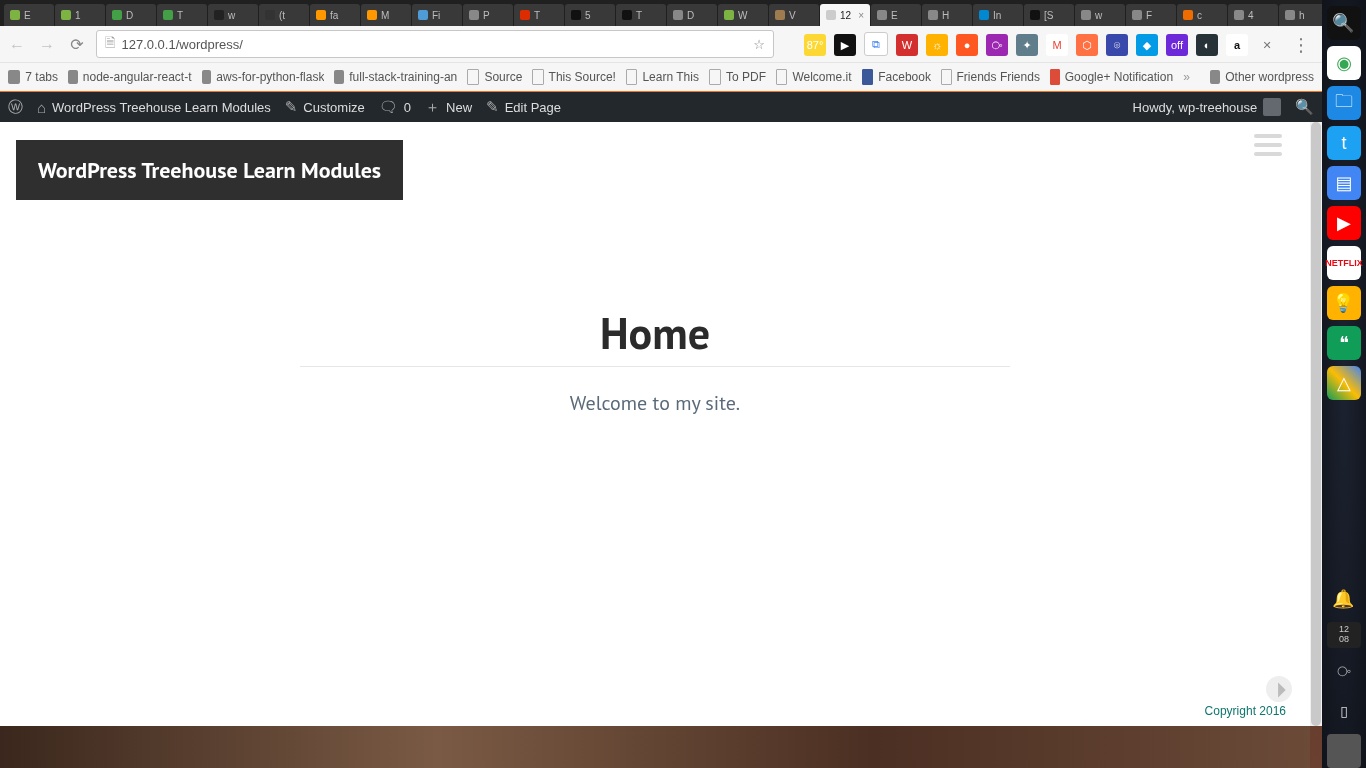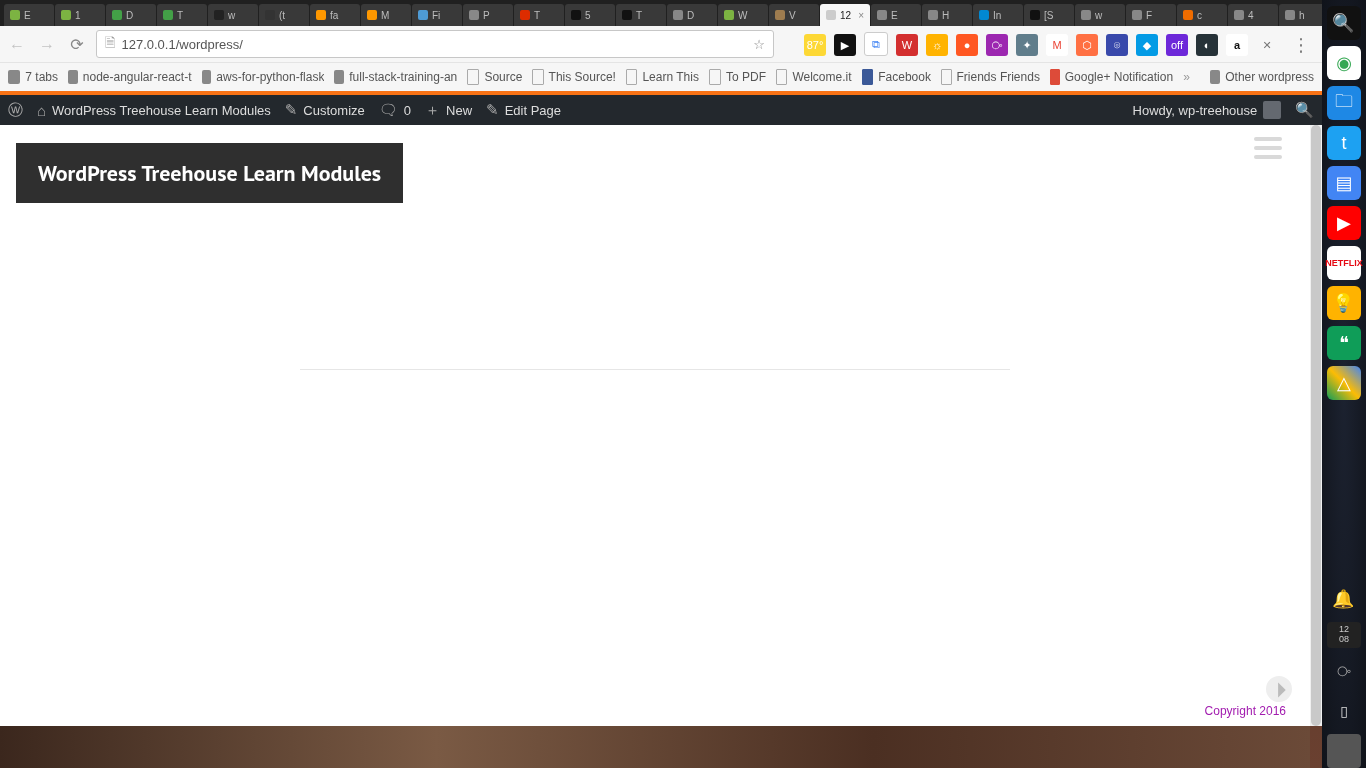--- a/index.html
+++ b/index.html
@@ -16,42 +16,42 @@
 .tab.active{background:#f6f6f6;color:#222}
 .tab .dot{width:10px;height:10px;border-radius:2px;background:#888;flex:0 0 auto}
 .omnibar{height:36px;background:#f6f6f6;display:flex;align-items:center;gap:8px;padding:0 6px}
 .navbtn{width:22px;height:22px;display:flex;align-items:center;justify-content:center;color:#888;cursor:pointer;border-radius:50%}
 .navbtn.dis{color:#c3c3c3;cursor:default}
 .urlbox{flex:0 0 660px;height:26px;border:1px solid #c7c7c7;border-radius:3px;background:#fff;display:flex;align-items:center;padding:0 8px;gap:6px;color:#555;font-size:13px}
 .urlbox .star{margin-left:auto;color:#888}
 .ext-row{display:flex;gap:8px;margin-left:auto;align-items:flex-end}
 .ext{width:22px;height:22px;border-radius:3px;background:#666;display:flex;align-items:center;justify-content:center;color:#fff;font-size:11px;cursor:pointer}
 .menu3{color:#777;font-size:18px;padding:0 6px;cursor:pointer}
-.bookbar{height:28px;background:#f6f6f6;border-top:1px solid #e4e4e4;border-bottom:4px solid #f97316;display:flex;align-items:center;gap:10px;padding:0 8px;font-size:12px;color:#555}
+.bookbar{height:28px;background:#f6f6f6;border-top:1px solid #e4e4e4;border-bottom:1px solid #f97316;display:flex;align-items:center;gap:10px;padding:0 8px;font-size:12px;color:#555}
 .bk{display:flex;align-items:center;gap:5px;cursor:pointer;white-space:nowrap;max-width:160px;overflow:hidden}
 .bk .fi{width:14px;height:14px;background:#888;border-radius:2px}
 .bk .pf{width:12px;height:14px;border:1px solid #aaa;border-radius:1px}
 .bookbar .spacer{flex:1}
 
 .wpbar{height:30px;background:#23282d;color:#ddd;display:flex;align-items:center;font-size:13px;padding:0 8px;gap:14px}
 .wpbar .witem{display:flex;align-items:center;gap:6px;cursor:pointer}
 .wpbar .witem .ico{font-size:15px;color:#aaa}
 .wpbar .sp{flex:1}
 .wpbar .ava{width:18px;height:18px;background:#646970;border-radius:2px}
 .wpbar .srch{font-size:15px;color:#aaa;cursor:pointer}
 
 .viewport{flex:1;position:relative;background:linear-gradient(#4a2d20,#6a4030);overflow:hidden}
 .page{position:absolute;left:0;right:12px;top:0;bottom:42px;background:#fff}
 .sitebadge{position:absolute;left:16px;top:18px;background:#2f2f2f;color:#fff;font-weight:700;font-size:22px;padding:16px 22px;font-family:'PT Sans','Helvetica',sans-serif}
 .ham{position:absolute;right:28px;top:12px;display:flex;flex-direction:column;gap:5px;cursor:pointer}
 .ham span{width:28px;height:4px;background:#d9d9d9;border-radius:2px}
 .content-h1{position:absolute;left:0;right:0;top:182px;text-align:center;font-size:44px;font-weight:700;color:#2b2b2b;font-family:'PT Sans','Helvetica',sans-serif}
 .content-hr{position:absolute;left:300px;right:300px;top:244px;height:1px;background:#e6e6e6}
 .content-p{position:absolute;left:0;right:0;top:268px;text-align:center;font-size:20px;color:#5a6a78;font-family:'PT Sans','Helvetica',sans-serif}
-.copyright{position:absolute;right:24px;bottom:8px;color:#a21caf;font-size:12px}
+.copyright{position:absolute;right:24px;bottom:8px;color:#0f766e;font-size:12px}
 .scrolltop{position:absolute;right:18px;bottom:24px;width:26px;height:26px;border-radius:50%;background:#eee;display:flex;align-items:center;justify-content:center;color:#bbb;transform:rotate(45deg);font-size:14px}
 .vscroll{position:absolute;right:0;top:0;width:12px;bottom:42px;background:#f0f0f0}
 .vscroll .thumb{position:absolute;left:1px;right:1px;top:0;height:100%;background:#c9c9c9;border-radius:5px}
 .desk-strip{position:absolute;left:0;right:12px;bottom:0;height:42px;background:linear-gradient(90deg,#3b271d,#7a5a44,#4b2f22,#6b4a38);}
 </style>
 </head>
 <body>
 
 <div class="screen">
 
@@ -308,21 +308,23 @@
     </div>
 
     <div class="viewport">
       <div class="page">
         <div class="sitebadge">WordPress Treehouse Learn Modules</div>
         <div class="ham">
             <span></span>
             <span></span>
             <span></span>
           </div>
+        <div class="content-h1">Home</div>
         <div class="content-hr"></div>
+        <div class="content-p">Welcome to my site.</div>
         <div class="scrolltop">◥</div>
         <div class="copyright">Copyright 2016</div>
       </div>
       <div class="vscroll">
           <div class="thumb"></div>
         </div>
       <div class="desk-strip"></div>
     </div>
   </div>
 </div>

